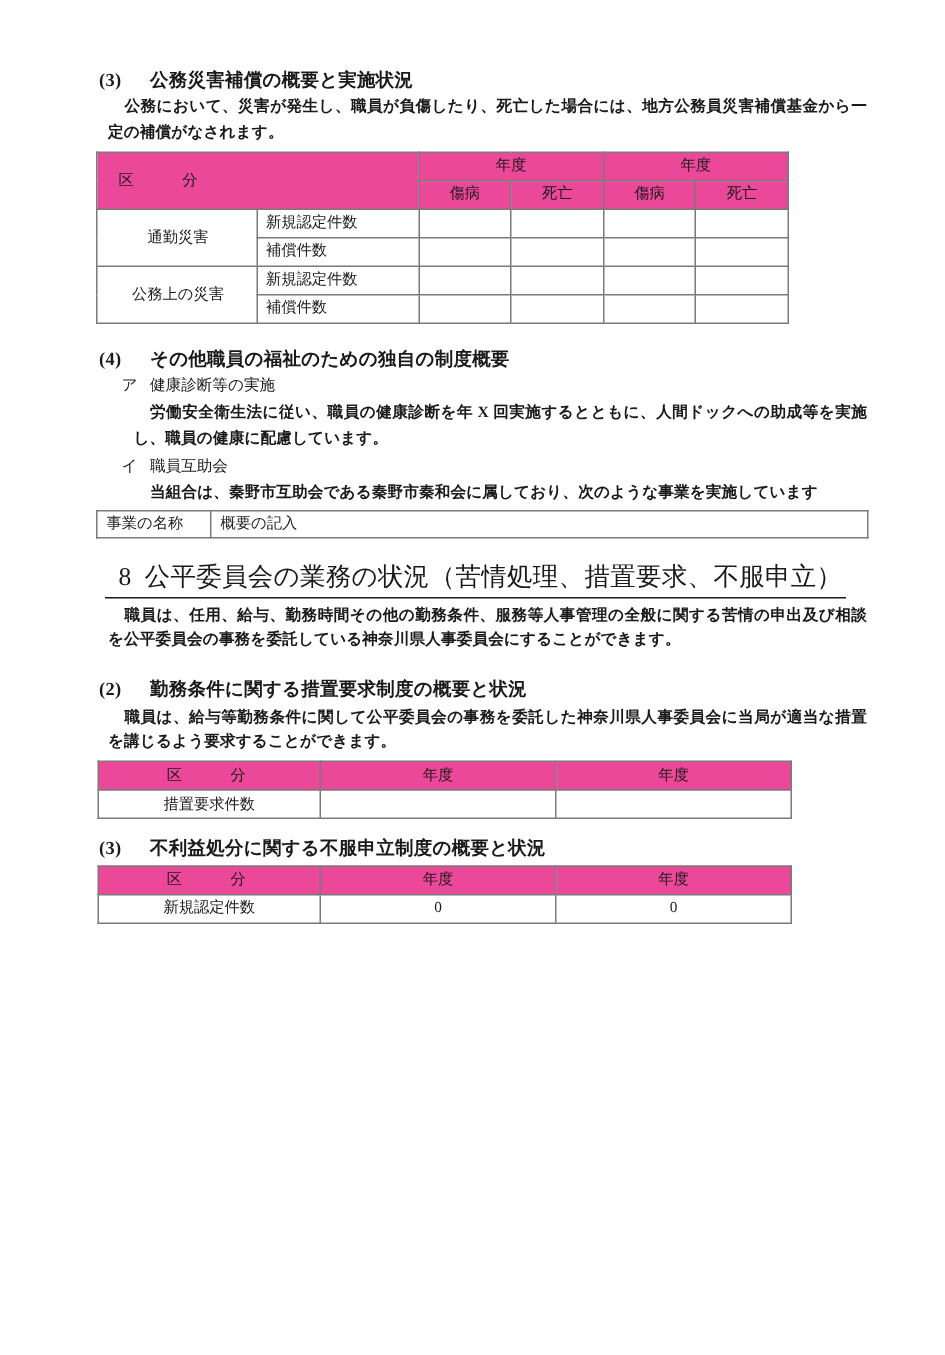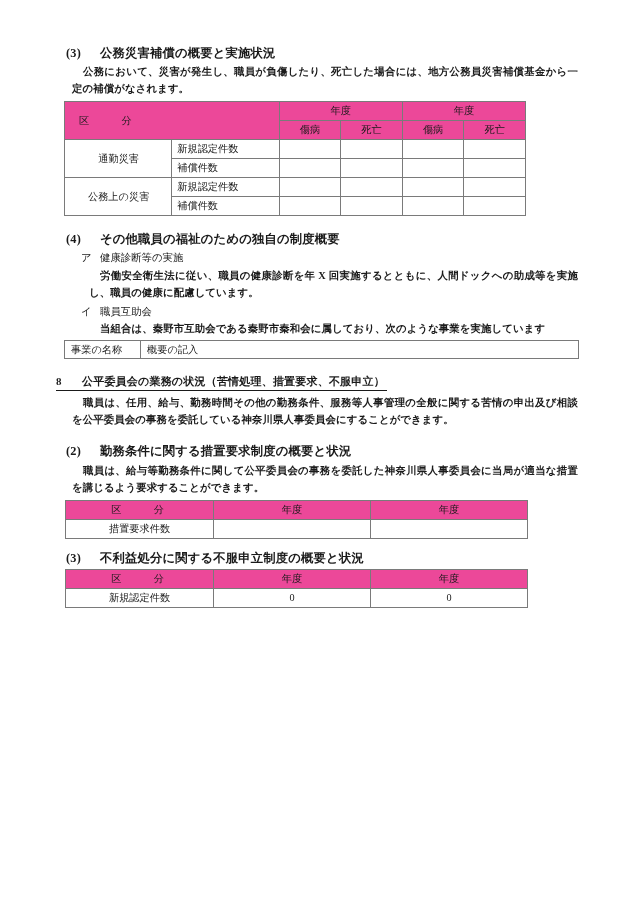--- a/index.html
+++ b/index.html
@@ -32,28 +32,29 @@
     font-weight: bold;
     line-height: 1.25;
     margin: 0 0 3px 0;
     padding-left: 14px;
     white-space: nowrap;
     letter-spacing: .2px;
   }
   .h-sub .num { display: inline-block; width: 34px; }
 
   .h-main {
-    font-size: 11px;
-    font-weight: bold;
+    font-size: 17px;
+    font-weight: normal;
     line-height: 1.3;
     margin: 0 0 2px 0;
     padding: 0 0 2px 4px;
     display: block;
     white-space: nowrap;
     letter-spacing: .2px;
+    text-align: center;
   }
   .h-main-inner {
     display: inline-block;
     border-bottom: 1.1px solid #1a1a1a;
     padding-bottom: 1px;
     padding-right: 2px;
   }
   .h-main .num { display: inline-block; width: 26px; }
 
   

